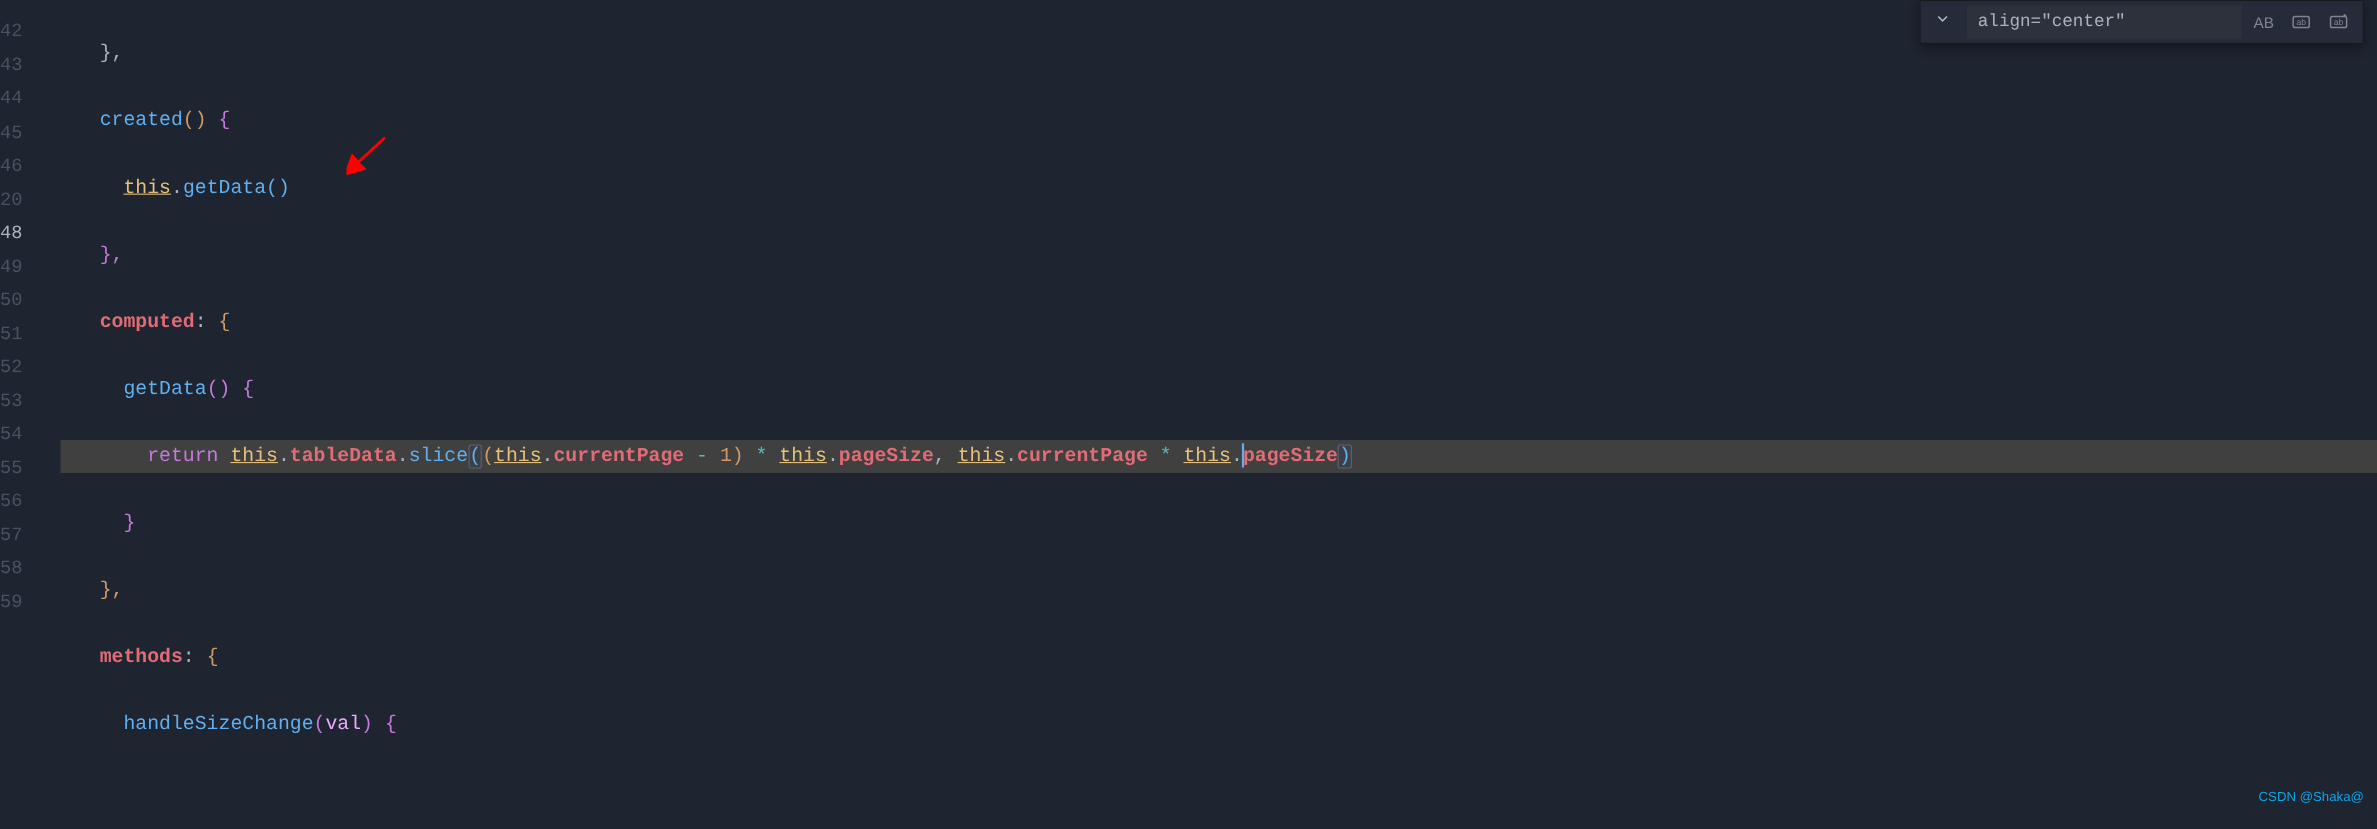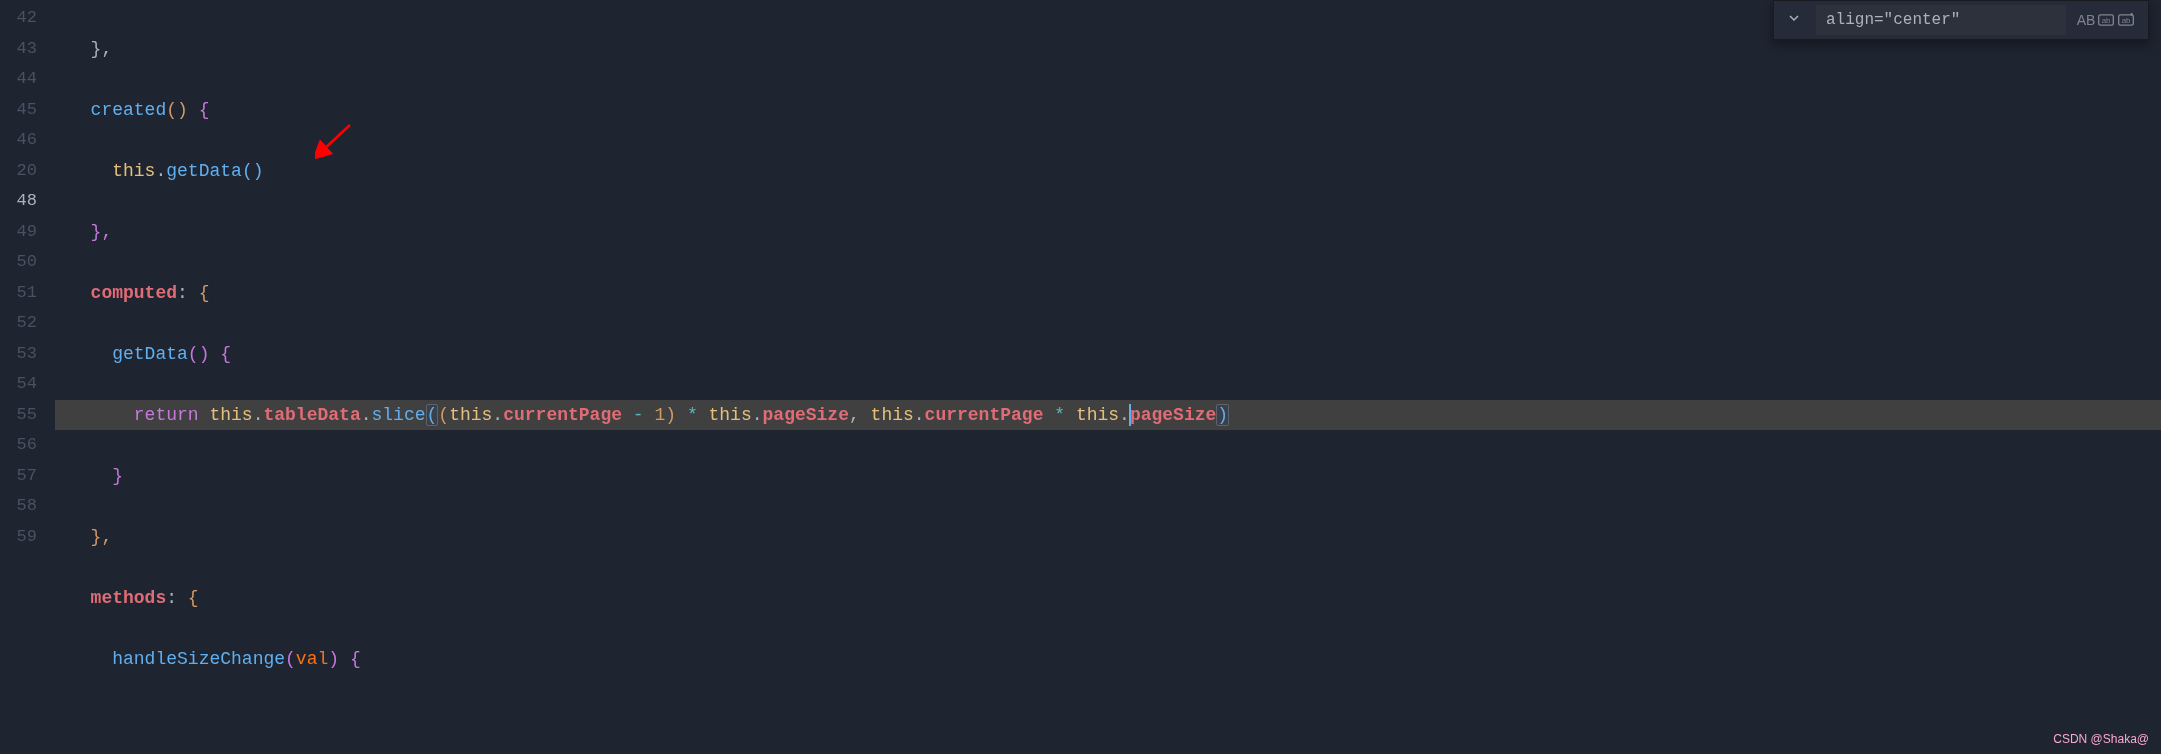--- a/index.html
+++ b/index.html
@@ -13,45 +13,44 @@
   width: 2161px;
   height: 754px;
 }
 .editor {
   display: flex;
   height: 100%;
 }
 .gutter {
   width: 55px;
   background: #1e2430;
-  text-align: right;
   color: #495162;
   user-select: none;
   padding-right: 18px;
-  padding-top: 3px;
+  padding-top: 15px;
   line-height: 30.5px;
   font-size: 17px;
 }
 .gutter .ln-active { color: #abb2bf; }
 .code {
   flex: 1;
   padding-top: 3px;
   line-height: 30.5px;
   white-space: pre;
   position: relative;
 }
 .codeline { height: 30.5px; padding-left: 14px; }
 .hl-line {
   background: #404040;
 }
 .c-key { color: #c678dd; }
 .c-fn { color: #61afef; }
 .c-prop { color: #e06c75; font-weight: bold; }
-.c-this { color: #e5c07b; }
-.c-var { color: #f97316; }
+.c-this { color: #e5c07b; text-decoration: underline; }
+.c-var { color: #f0abfc; }
 .c-num { color: #d19a66; }
 .c-punc { color: #abb2bf; }
 .c-op { color: #56b6c2; }
 .c-paren-y { color: #d19a66; }
 .c-paren-p { color: #c678dd; }
 .c-paren-b { color: #61afef; }
 .c-paren-hl {
   background: #3b4048;
   border: 1px solid #5c6370;
   border-radius: 2px;
@@ -80,35 +79,35 @@
 .search-input {
   background: #2c313c;
   border: none;
   color: #abb2bf;
   font-size: 16px;
   padding: 6px 10px;
   width: 250px;
   outline: none;
   font-family: inherit;
 }
-.search-icons { display: flex; align-items: center; gap: 0; padding-right: 4px; }
+.search-icons { display: flex; align-items: center; gap: 14px; padding-right: 4px; }
 .sicon { color: #7f848e; cursor: pointer; font-size: 15px; display:flex; align-items:center; justify-content:center; width:20px; height:20px; }
 .sicon svg { width: 18px; height: 18px; }
 .arrow-annot {
   position: absolute;
   left: 315px;
   top: 120px;
   pointer-events: none;
 }
 .watermark {
   position: absolute;
-  bottom: 8px;
+  bottom: 23px;
   right: 12px;
   font-size: 12px;
-  color: #f9a8d4;
+  color: #0ea5e9;
   font-family: sans-serif;
 }
 </style>
 </head>
 <body>
 
 <div class="editor">
   <div class="gutter">
     <div>42</div>
     <div>43</div>

